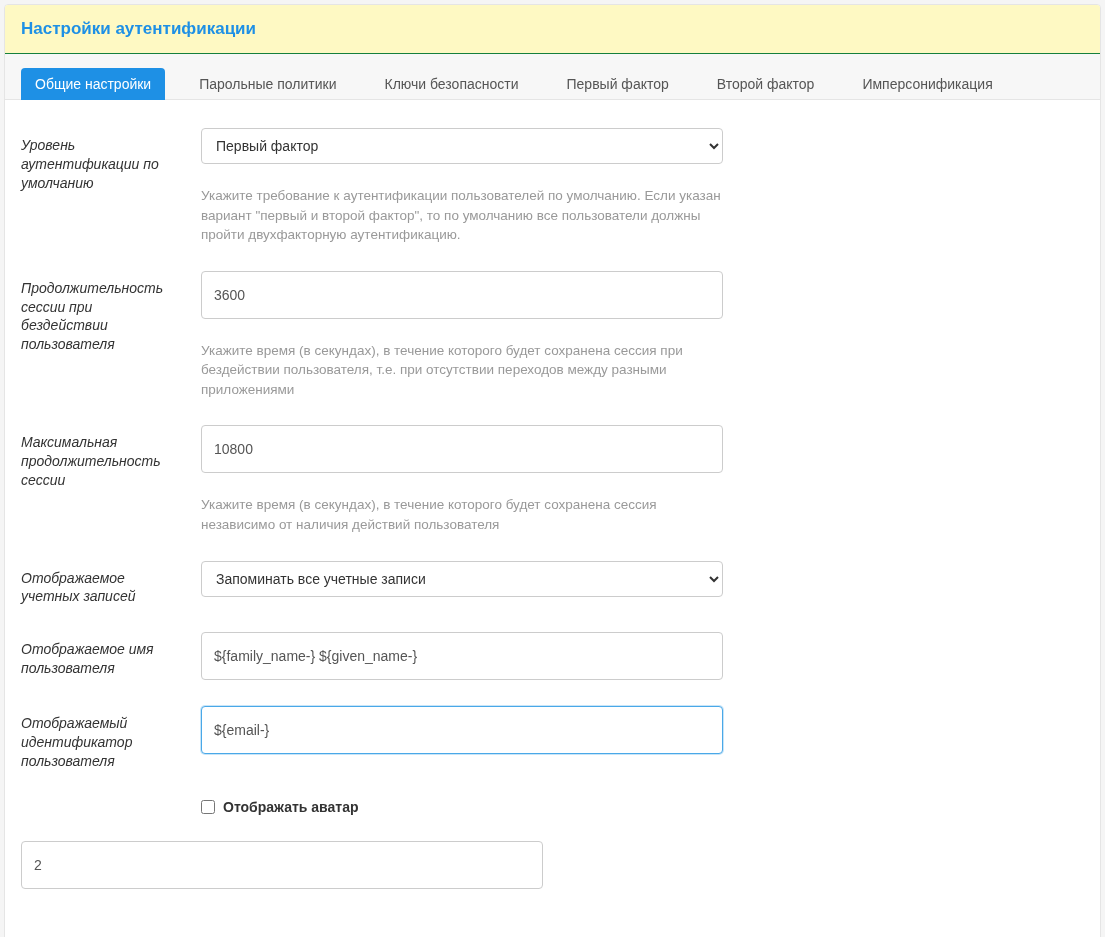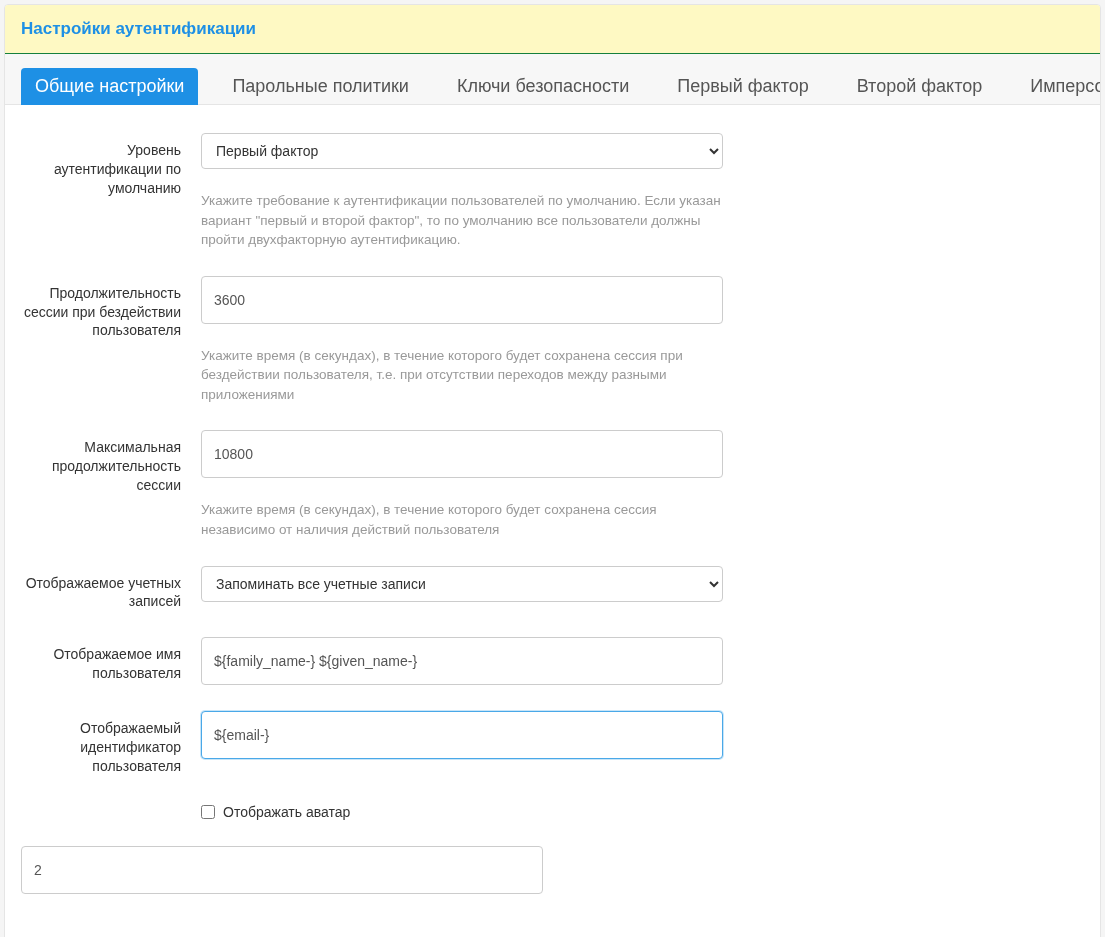--- a/index.html
+++ b/index.html
@@ -33,21 +33,21 @@
 .tabs {
   background: #f7f7f7;
   border-bottom: 1px solid #e5e5e5;
   padding: 14px 16px 0 16px;
   display: flex;
   gap: 20px;
   align-items: center;
 }
 .tab {
   padding: 8px 14px;
-  font-size: 18px;
+  font-size: 14px;
   color: #555;
   cursor: pointer;
   border-radius: 4px 4px 0 0;
   margin-bottom: -1px;
   white-space: nowrap;
 }
 .tab.active {
   background: #1e90e5;
   color: #fff;
 }
@@ -55,27 +55,27 @@
   padding: 28px 16px 40px 16px;
   min-height: 740px;
   max-width: 735px;
 }
 .form-row {
   display: flex;
   margin-bottom: 26px;
 }
 .form-label {
   width: 180px;
-  text-align: right;
   padding-right: 20px;
   padding-top: 8px;
   color: #333;
   font-size: 14px;
   flex-shrink: 0;
   line-height: 1.35;
+  font-style: italic;
 }
 .form-control-wrap {
   flex: 1;
   max-width: 522px;
 }
 .form-select {
   width: 100%;
   height: 36px;
   border: 1px solid #ccc;
   border-radius: 4px;
@@ -113,20 +113,21 @@
 }
 .checkbox-row input[type="checkbox"] {
   width: 14px;
   height: 14px;
   cursor: pointer;
 }
 .checkbox-row label {
   color: #333;
   font-size: 14px;
   cursor: pointer;
+  font-weight: bold;
 }
 .panel-footer {
   background: #f7f7f7;
   border-top: 1px solid #e5e5e5;
   padding: 14px 16px;
   text-align: right;
 }
 .btn-primary {
   background: #2f8de4;
   color: #fff;

